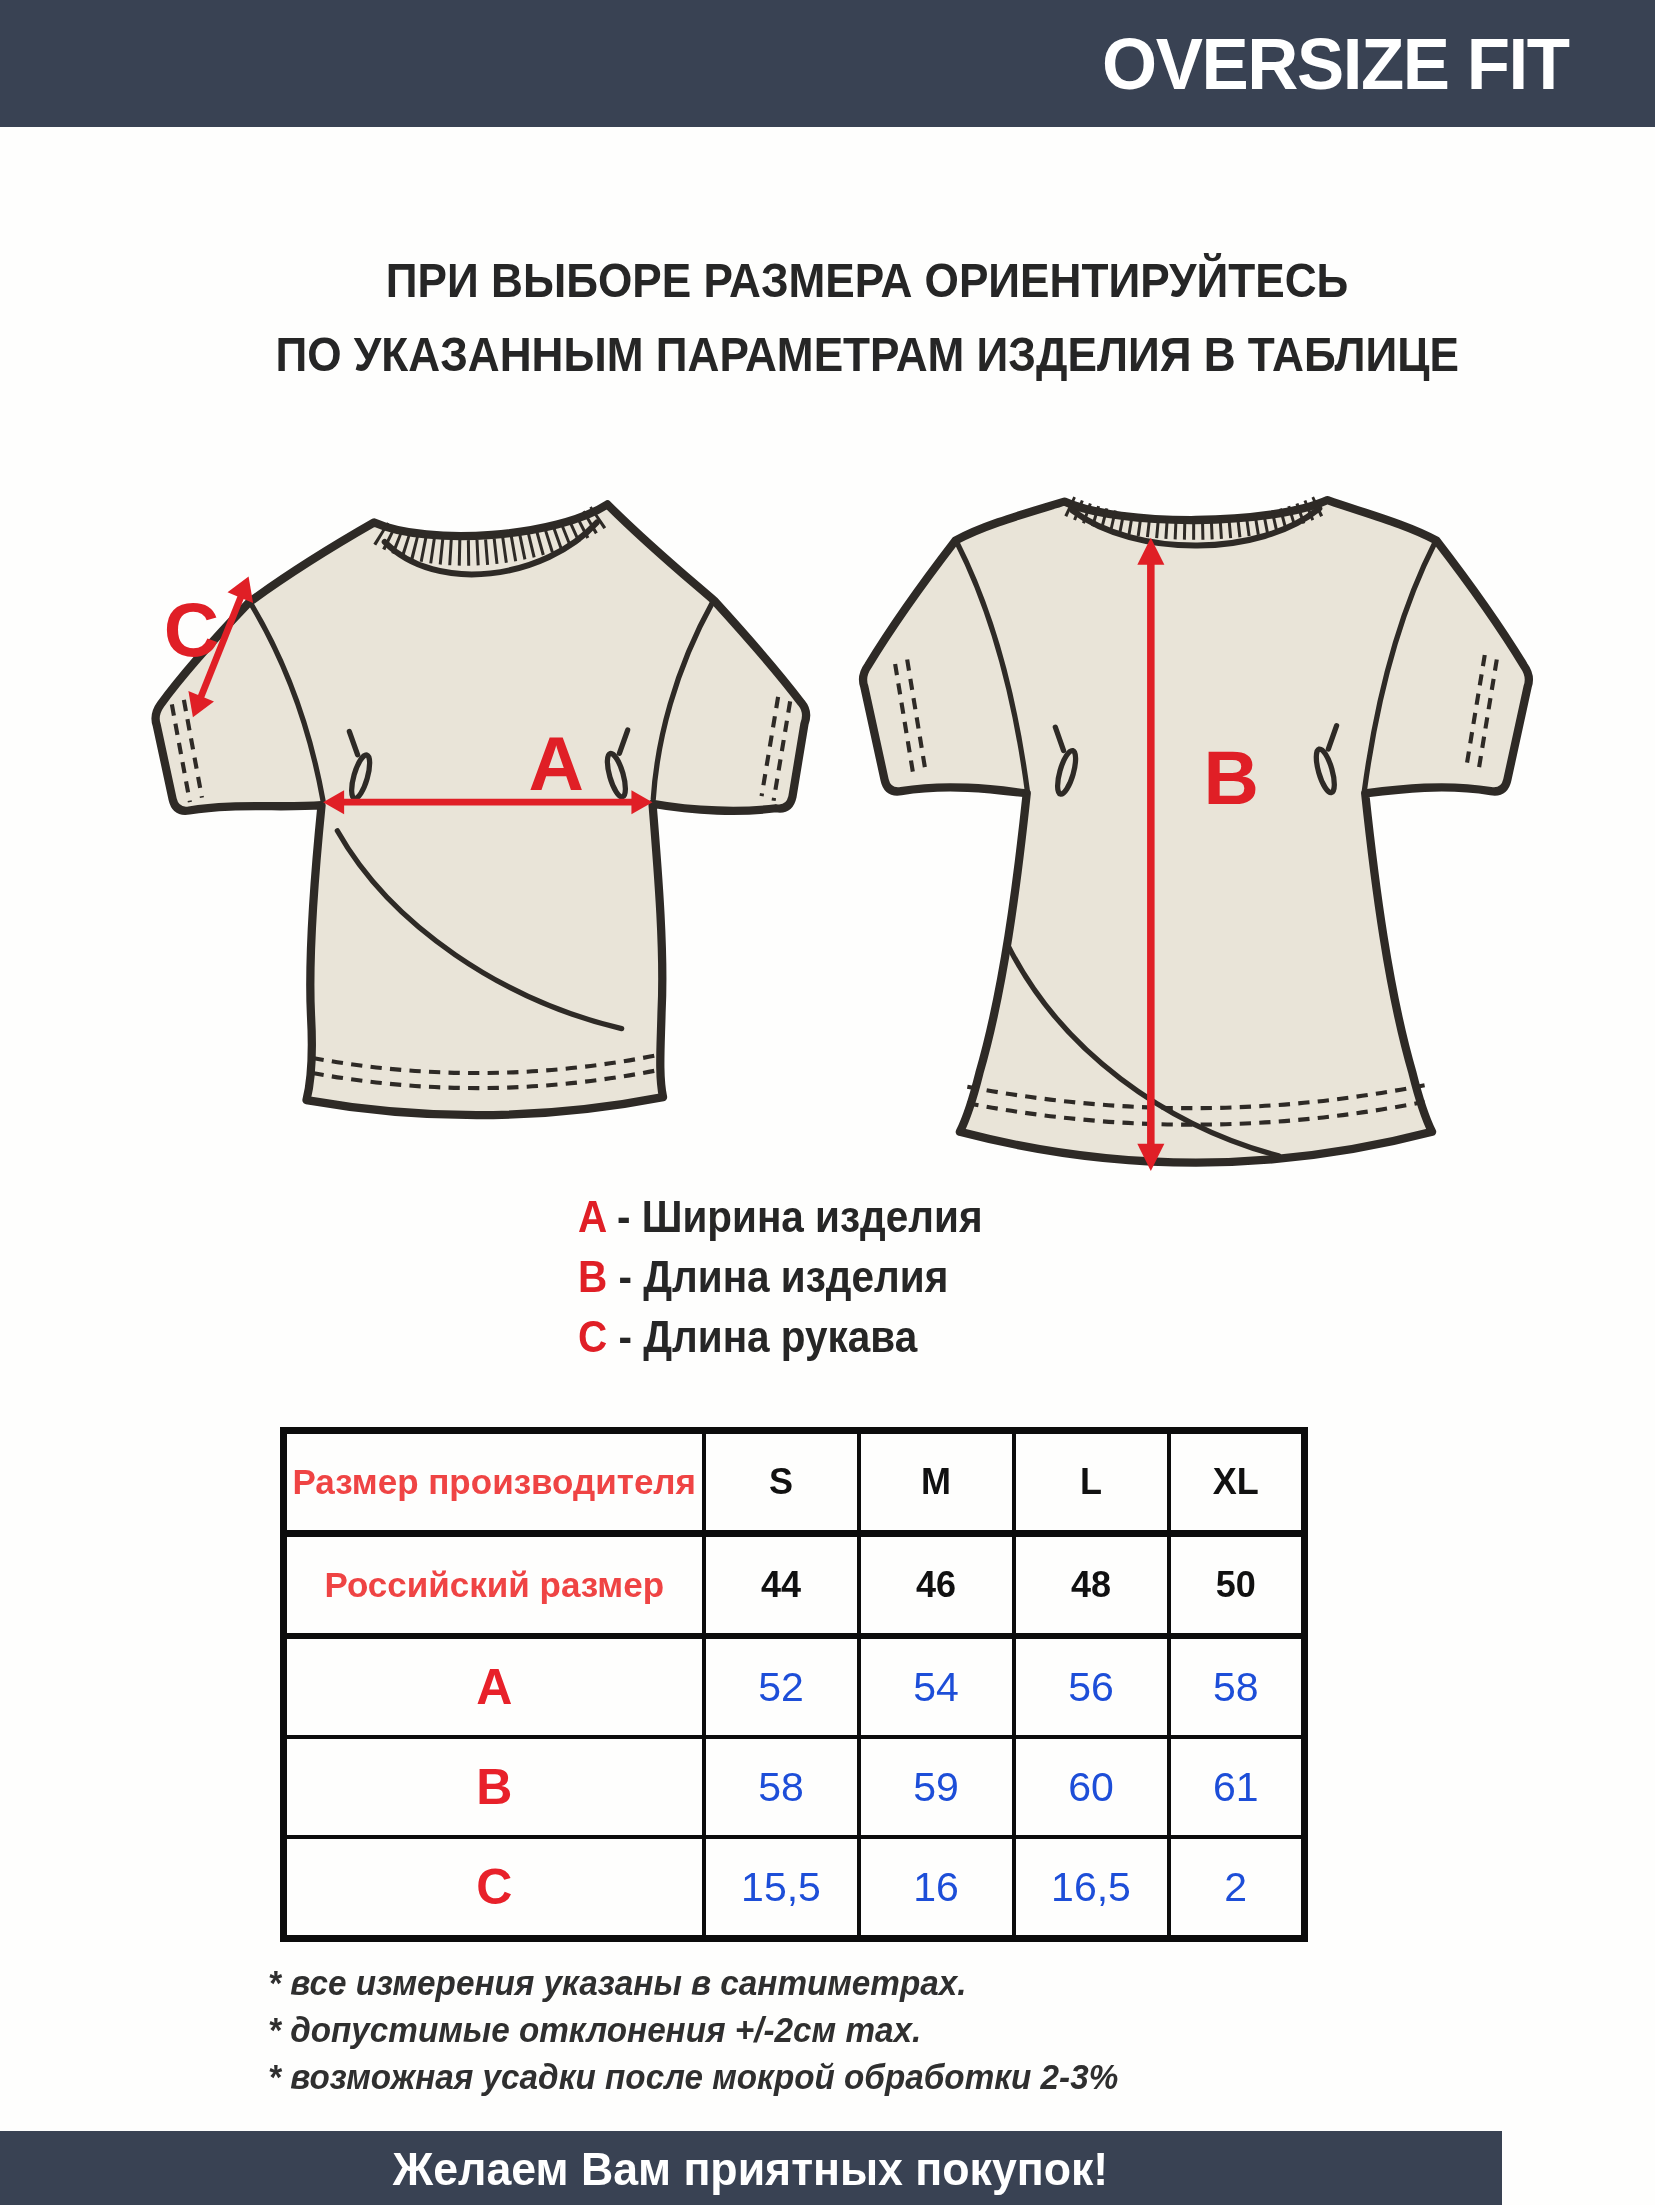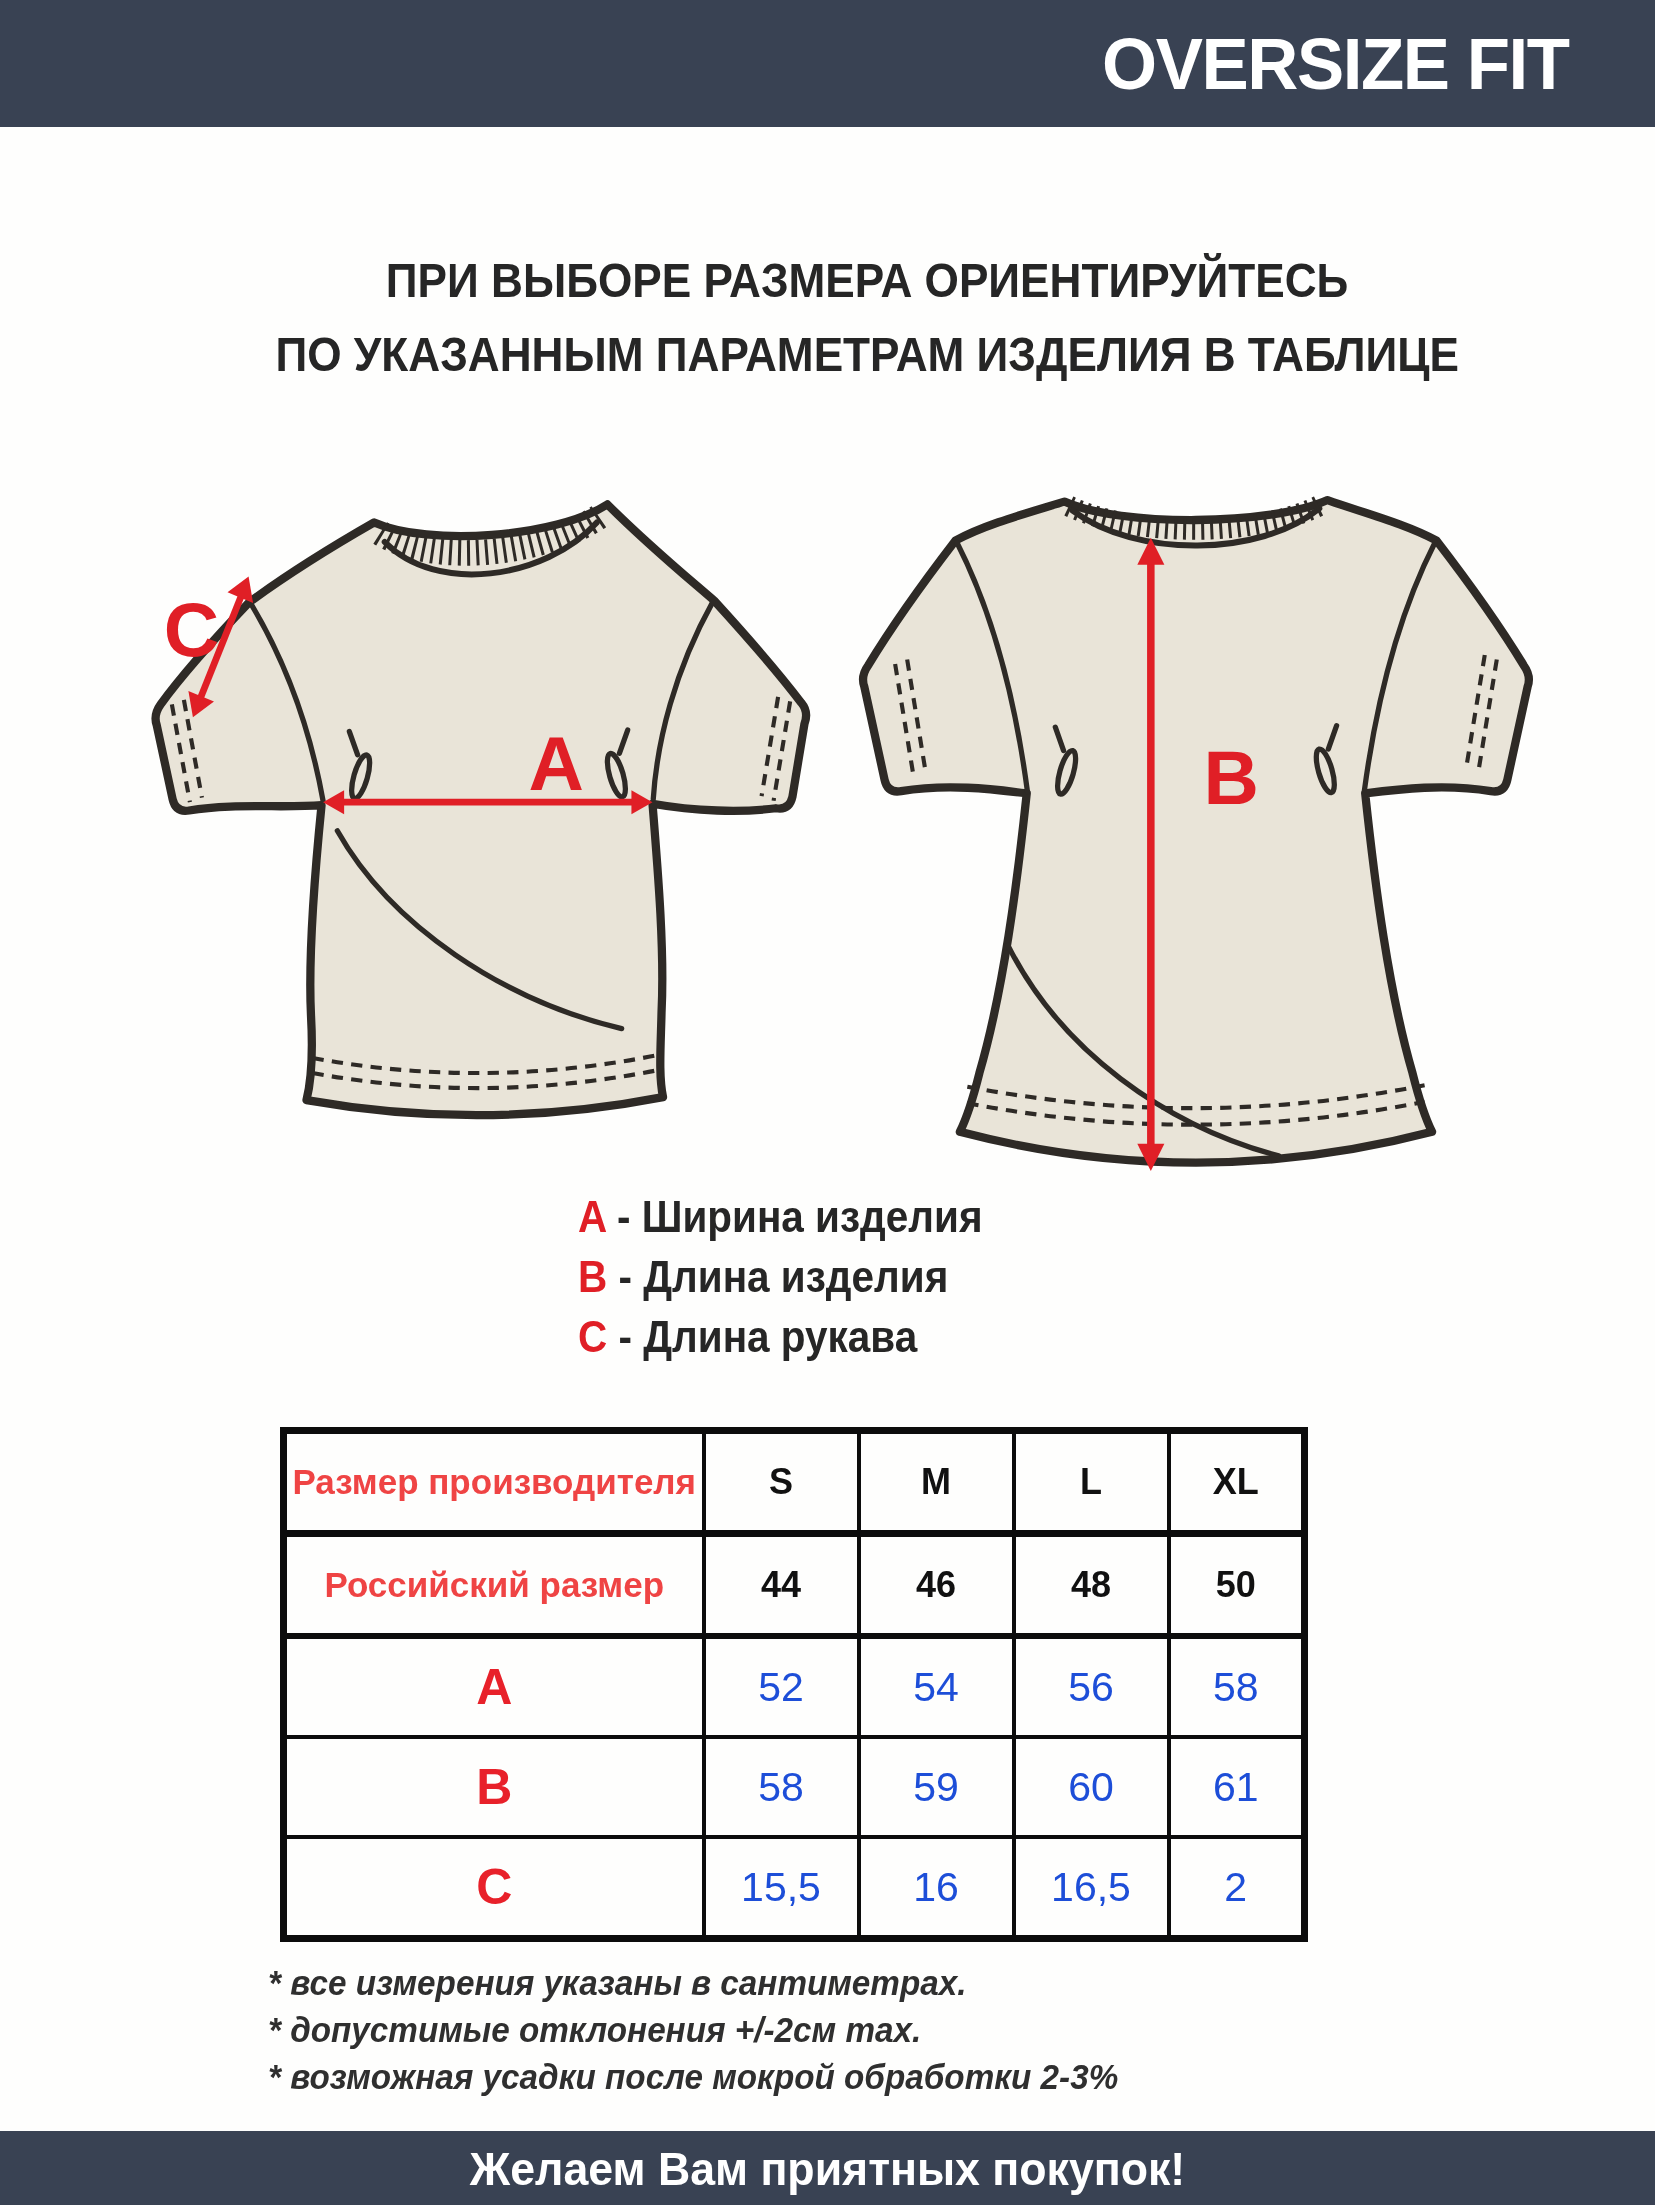--- a/index.html
+++ b/index.html
@@ -4,21 +4,21 @@
 <style>
   html,body{margin:0;padding:0;background:#fff;}
   .page{position:relative;width:1655px;height:2205px;background:#fefefd;overflow:hidden;
         font-family:"Liberation Sans",sans-serif;color:#1f1f1f;}
 
   
   .banner-top{position:absolute;left:0;top:0;width:1655px;height:127px;background:#394253;
               display:flex;align-items:center;justify-content:flex-end;}
   .banner-top .ttl{color:#fff;font-size:73px;font-weight:bold;letter-spacing:-1.5px;
                    padding-right:89px;transform:scaleX(.97);transform-origin:right center;white-space:nowrap;}
-  .banner-bottom{position:absolute;left:0;top:2131px;width:1655px;height:74px;background:#394253;
+  .banner-bottom{position:absolute;left:0;top:2131px;width:1502px;height:74px;background:#394253;
                  display:flex;align-items:center;justify-content:center;}
   .banner-bottom .txt{color:#fff;font-size:47px;font-weight:bold;transform:scaleX(.95);white-space:nowrap;}
 
   
   .heading{position:absolute;left:0;top:250px;width:1655px;text-align:center;line-height:62px;padding-left:40px;}
   .heading .hl{display:block;}
   .heading .hl span{display:inline-block;font-size:48px;font-weight:bold;color:#262626;
                     transform:scaleX(.92);transform-origin:center;white-space:nowrap;}
 
   

